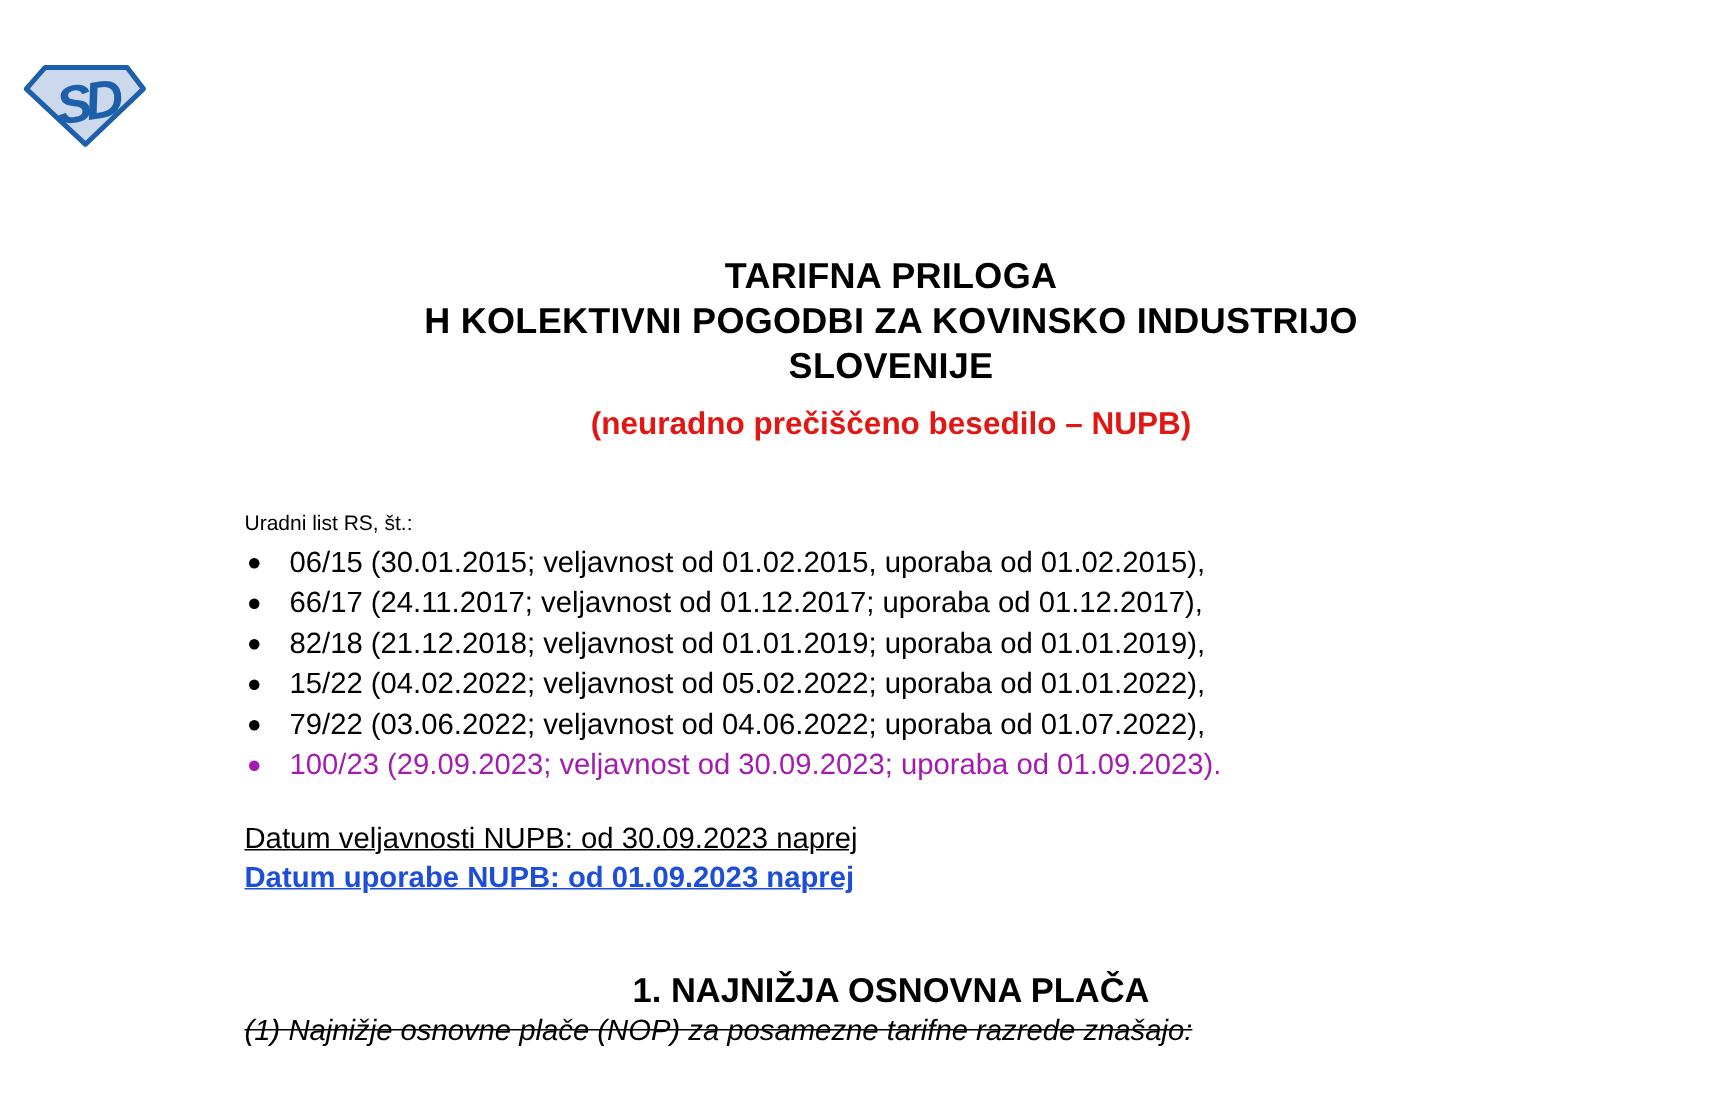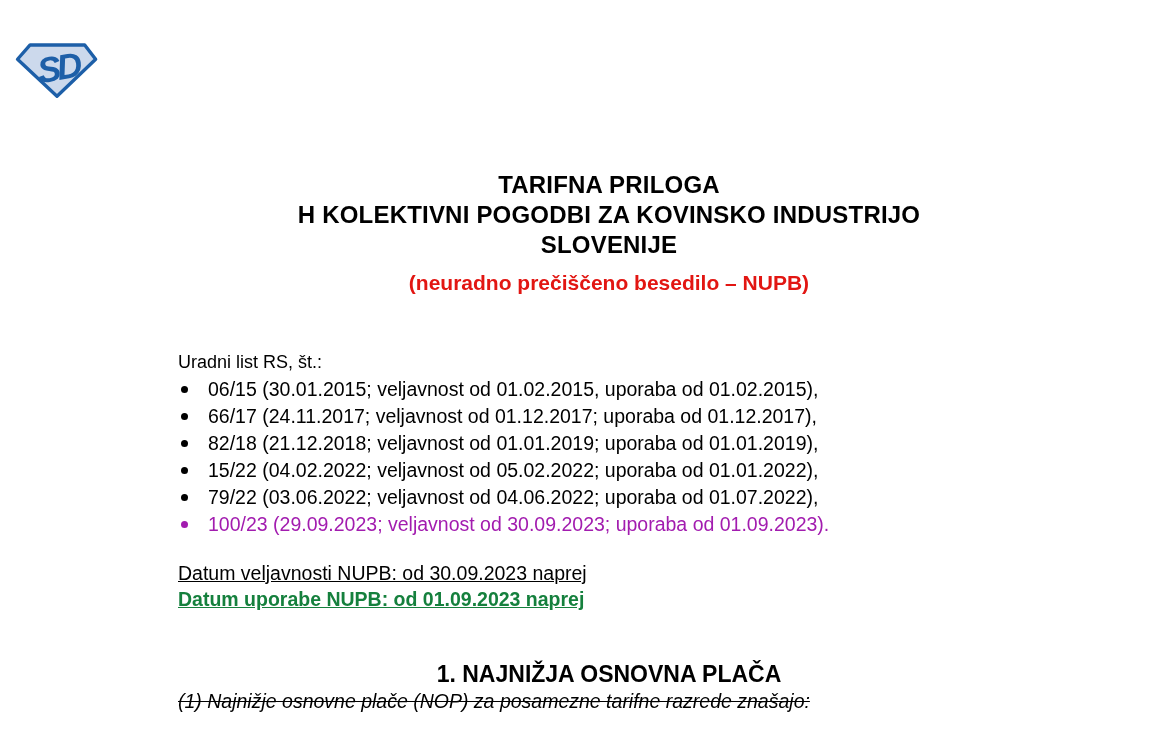--- a/index.html
+++ b/index.html
@@ -16,41 +16,41 @@
     background: #ffffff;
   }
   .logo {
     position: absolute;
     left: 15px; top: 41px;
     width: 84px; height: 60px;
   }
   .logo svg { width: 100%; height: 100%; display: block; }
   .content {
     position: absolute;
-    left: 178px; top: 170px;
+    left: 163px; top: 170px;
     width: 862px;
   }
   .title-line {
     text-align: center;
     font-weight: bold;
     font-size: 24px;
     line-height: 30px;
     letter-spacing: 0.2px;
   }
   .subtitle {
     text-align: center;
     font-weight: bold;
     font-size: 21px;
     line-height: 28px;
     margin-top: 9px;
     color: #e21612;
   }
   .gazette-heading {
-    margin-top: 52px;
-    font-size: 18px;
+    margin-top: 38px;
+    font-size: 14px;
     line-height: 27px;
   }
   .gazette-list { list-style: none; }
   .gz-item {
     position: relative;
     padding-left: 30px;
     font-size: 19.5px;
     line-height: 27px;
   }
   .gz-item::before {
@@ -65,21 +65,21 @@
   .validity-line1 {
     margin-top: 22px;
     font-size: 19.5px;
     line-height: 26px;
     text-decoration: underline;
   }
   .validity-line2 {
     font-size: 19.5px;
     line-height: 26px;
     font-weight: bold;
-    color: #15803d;
+    color: #1d4ed8;
     text-decoration: underline;
   }
   .section-heading {
     margin-top: 49px;
     text-align: center;
     font-weight: bold;
     font-size: 23px;
     line-height: 27px;
   }
   .section-paragraph {

